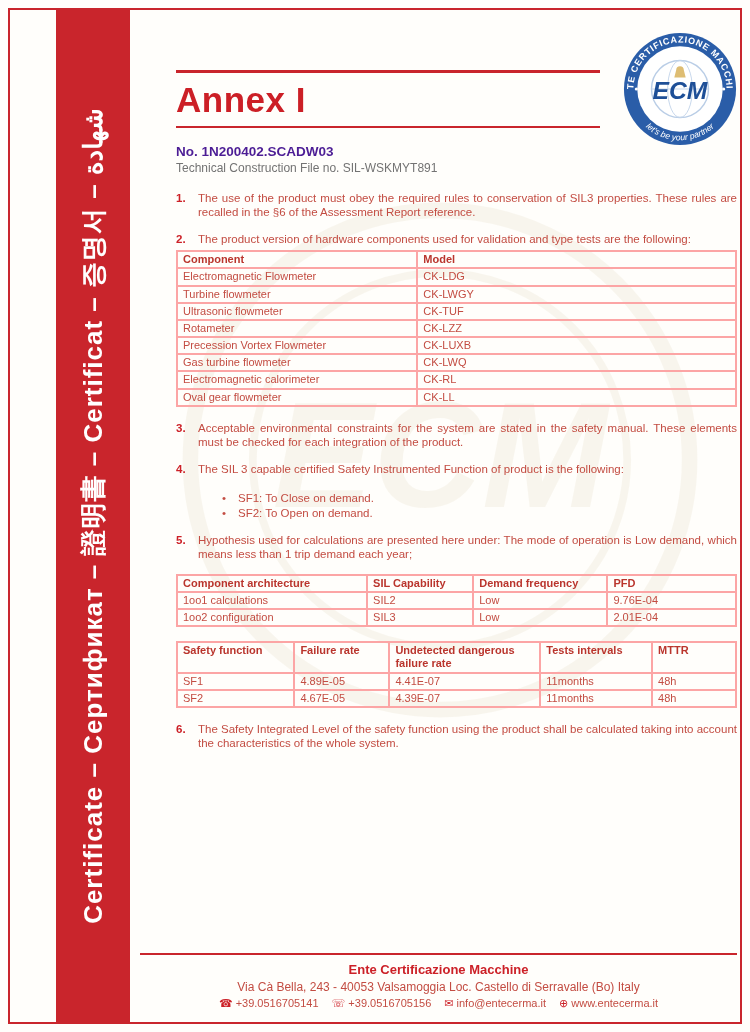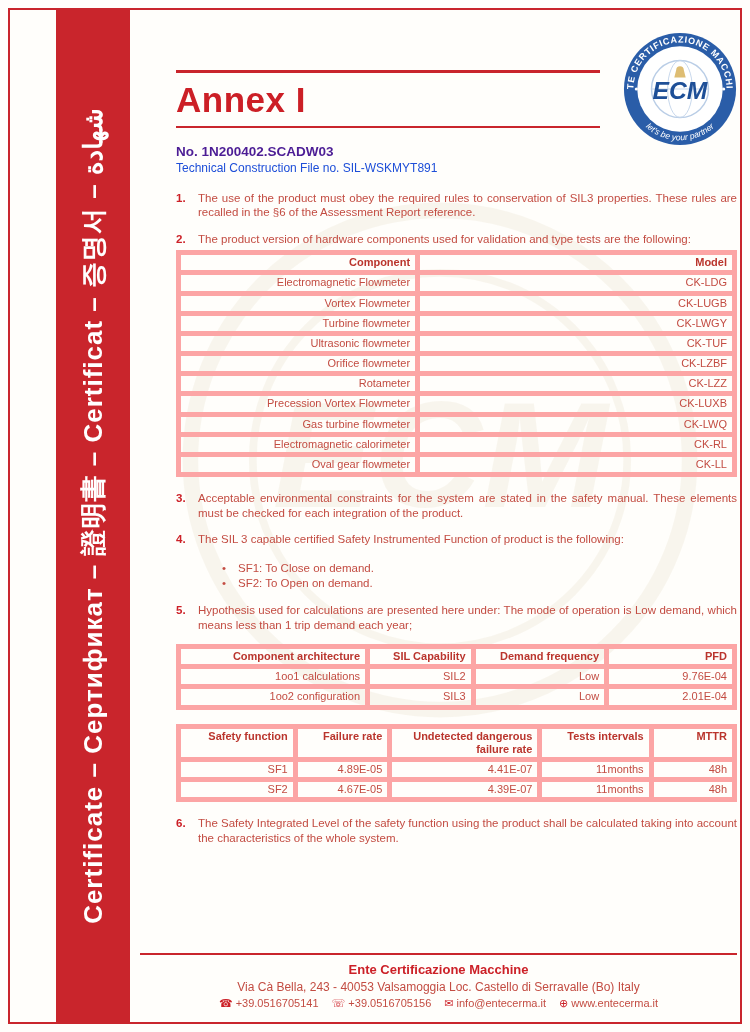--- a/index.html
+++ b/index.html
@@ -26,39 +26,39 @@
   .content{position:absolute;left:176px;right:13px;top:28px;z-index:2;}
   .header-row{display:flex;justify-content:space-between;align-items:flex-start;margin-top:4px;}
   .title-block{width:424px;padding-top:38px;}
   .rule{border-top:3px solid #c9252c;height:0;}
   .rule.thin{border-top-width:2px;}
   h1.annex-title{
     margin:7px 0 6px 0;font-size:35px;color:#cc1f26;font-weight:bold;
     letter-spacing:0.5px;
   }
   .cert-no{margin:16px 0 2px 0;font-size:13.5px;font-weight:bold;color:#4c1d95;}
-  .tcf{margin:2px 0 0 0;font-size:12px;color:#1d4ed8;}
+  .tcf{margin:2px 0 0 0;font-size:12px;color:#737373;}
   .logo-wrap{width:114px;height:114px;flex:0 0 auto;}
   
   .items{margin-top:16px;}
   .item{display:flex;margin-bottom:12px;color:#c34c42;font-size:11.5px;line-height:1.25;}
   .item .num{flex:0 0 22px;font-weight:bold;color:#cc2027;}
   .item .txt{flex:1;text-align:justify;}
   .item.tight{margin-bottom:3px;}
   
   .bullets{margin:15px 0 12px 46px;padding:0;list-style:none;}
   .bullets li{font-size:11.5px;color:#c34c42;line-height:1.3;}
   .bullets .dot{display:inline-block;width:16px;color:#c34c42;}
   
   table.doc{
     width:100%;border-collapse:collapse;margin:4px 0 14px 0;
     font-size:11px;color:#c34c42;
   }
   table.doc th,table.doc td{
-    border:5px solid #fca5a5;padding:1px 5px;text-align:right;vertical-align:top;
+    border:2px solid #fca5a5;padding:1px 5px;text-align:left;vertical-align:top;
     line-height:1.2;
   }
   table.doc th{font-weight:bold;color:#ba352d;}
   table.components col.c1{width:43%;} table.components col.c2{width:57%;}
   table.arch col.a1{width:34%;} table.arch col.a2{width:19%;}
   table.arch col.a3{width:24%;} table.arch col.a4{width:23%;}
   table.safety col.s1{width:21%;} table.safety col.s2{width:17%;}
   table.safety col.s3{width:27%;} table.safety col.s4{width:20%;}
   table.safety col.s5{width:15%;}
   
@@ -145,34 +145,26 @@
               <th>Component</th>
               <th>Model</th>
             </tr>
           </thead>
         <tbody>
             <tr>
               <td>Electromagnetic Flowmeter</td>
               <td>CK-LDG</td>
             </tr>
             <tr>
-              <td>Vortex Flowmeter</td>
-              <td>CK-LUGB</td>
-            </tr>
-            <tr>
               <td>Turbine flowmeter</td>
               <td>CK-LWGY</td>
             </tr>
             <tr>
               <td>Ultrasonic flowmeter</td>
               <td>CK-TUF</td>
-            </tr>
-            <tr>
-              <td>Orifice flowmeter</td>
-              <td>CK-LZBF</td>
             </tr>
             <tr>
               <td>Rotameter</td>
               <td>CK-LZZ</td>
             </tr>
             <tr>
               <td>Precession Vortex Flowmeter</td>
               <td>CK-LUXB</td>
             </tr>
             <tr>

